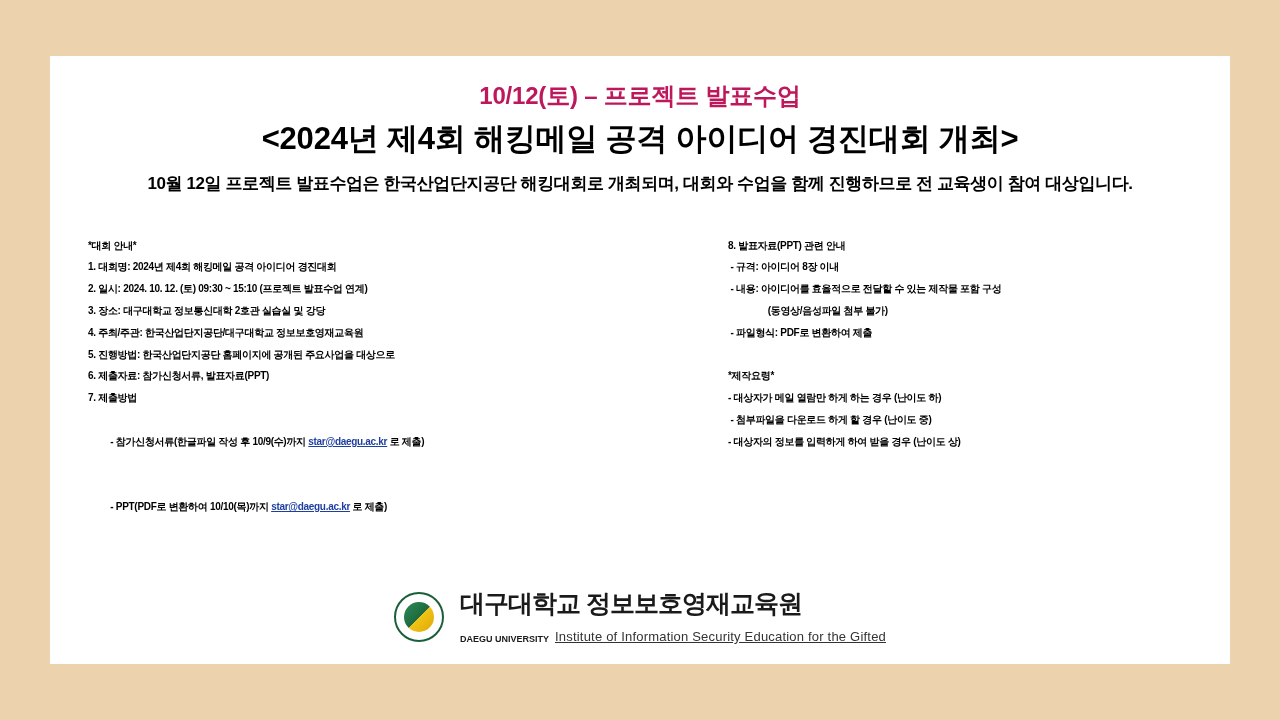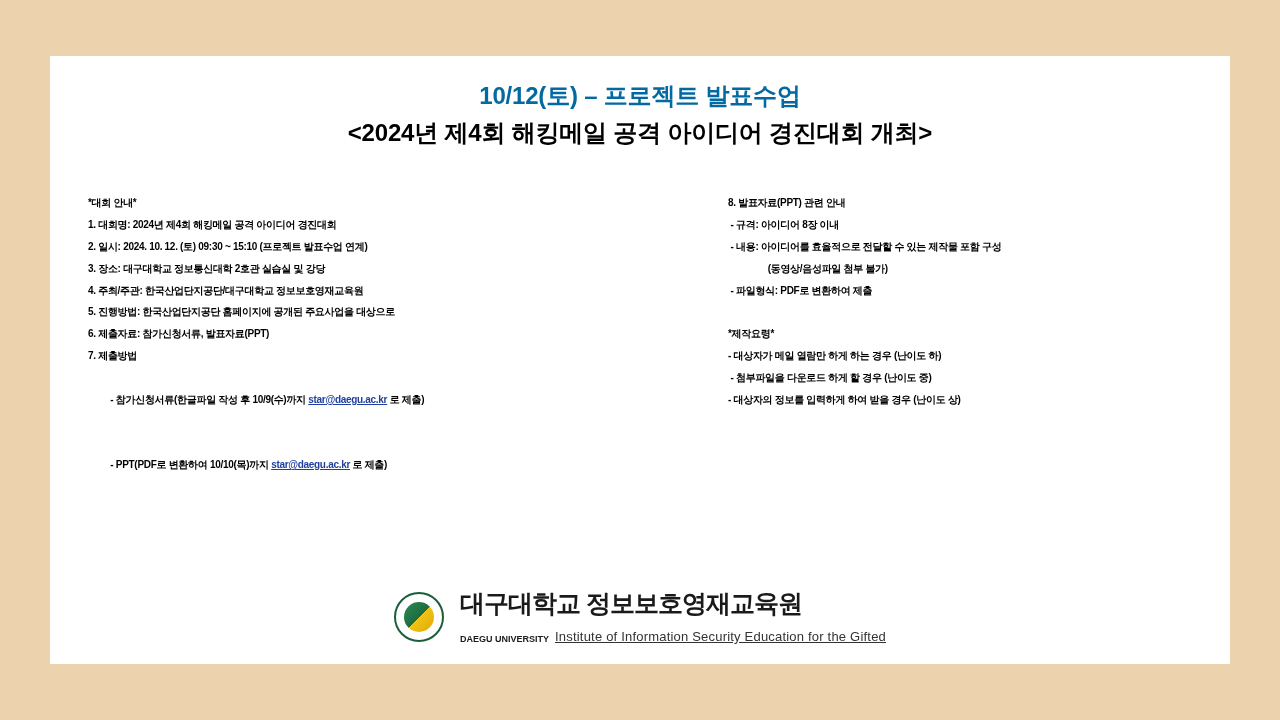--- a/index.html
+++ b/index.html
@@ -22,26 +22,26 @@
     background: #ffffff;
     box-sizing: border-box;
     padding: 22px 28px 0 28px;
   }
   .title-block {
     text-align: center;
   }
   .title-line1 {
     font-size: 24px;
     font-weight: bold;
-    color: #0369a1;
+    color: #be185d;
     line-height: 1.5;
     letter-spacing: -0.2px;
   }
   .title-line2 {
-    font-size: 24px;
+    font-size: 31px;
     font-weight: bold;
     color: #000000;
     line-height: 1.6;
     letter-spacing: -0.2px;
   }
   .subtitle {
     margin-top: 8px;
     font-size: 17px;
     font-weight: bold;
     color: #000000;
@@ -133,20 +133,21 @@
 </head>
 <body>
 
 <div class="slide">
 
   <div class="title-block">
     <div class="title-line1">10/12(토) – 프로젝트 발표수업</div>
     <div class="title-line2">&lt;2024년 제4회 해킹메일 공격 아이디어 경진대회 개최&gt;</div>
   </div>
 
+  <div class="subtitle">10월 12일 프로젝트 발표수업은 한국산업단지공단 해킹대회로 개최되며, 대회와 수업을 함께 진행하므로 전 교육생이 참여 대상입니다.</div>
 
   <div class="columns">
 
     <div class="col-left">
       <div class="line">*대회 안내*</div>
       <div class="line">1. 대회명: 2024년 제4회 해킹메일 공격 아이디어 경진대회</div>
       <div class="line">2. 일시: 2024. 10. 12. (토) 09:30 ~ 15:10 (프로젝트 발표수업 연계)</div>
       <div class="line">3. 장소: 대구대학교 정보통신대학 2호관 실습실 및 강당</div>
       <div class="line">4. 주최/주관: 한국산업단지공단/대구대학교 정보보호영재교육원</div>
       <div class="line">5. 진행방법: 한국산업단지공단 홈페이지에 공개된 주요사업을 대상으로</div>

